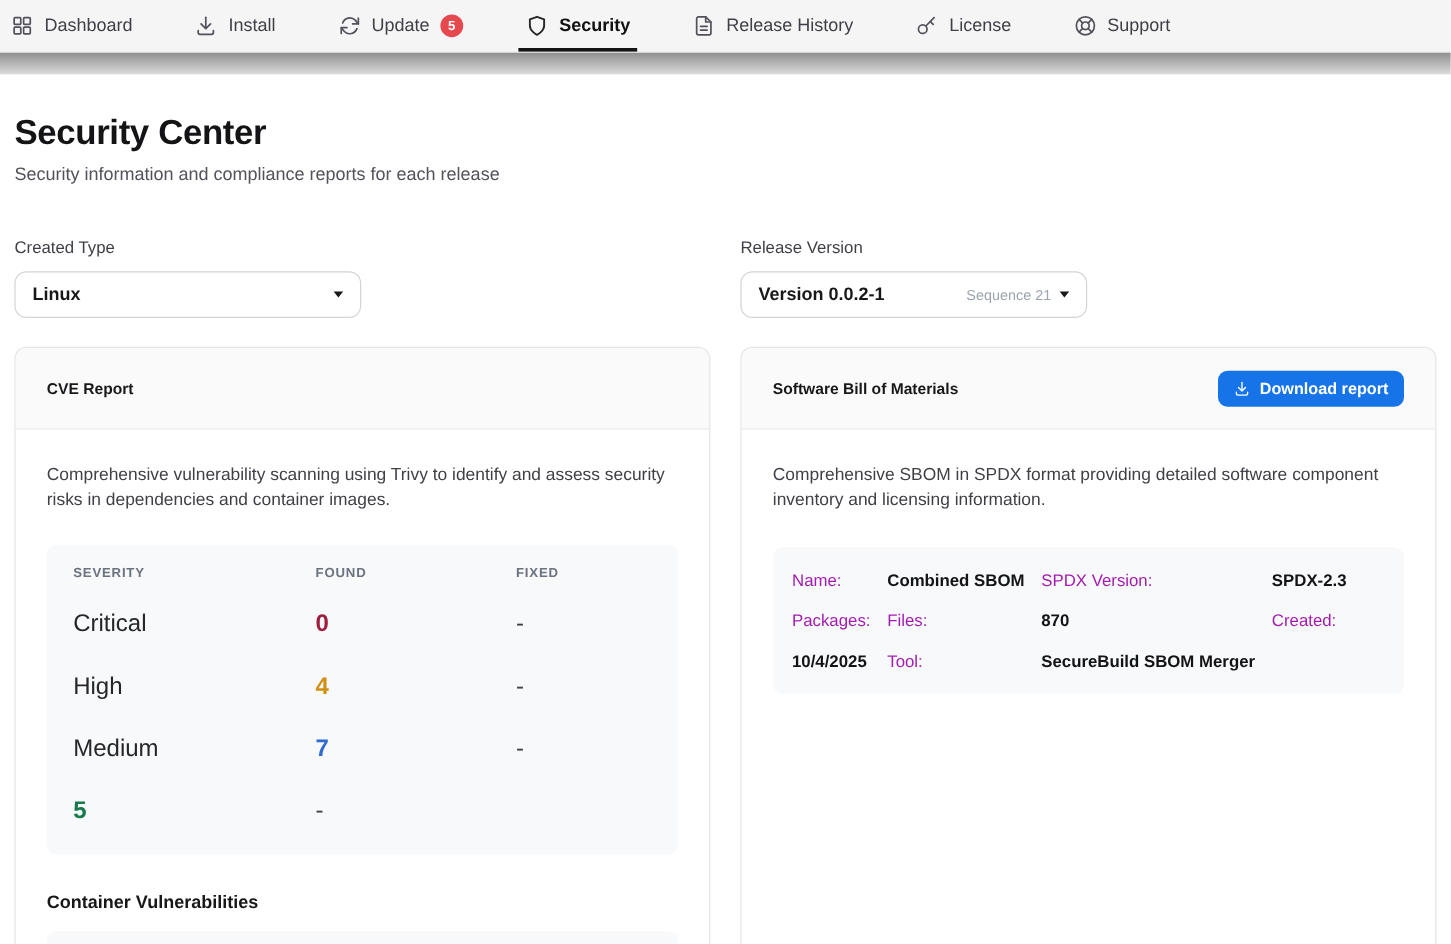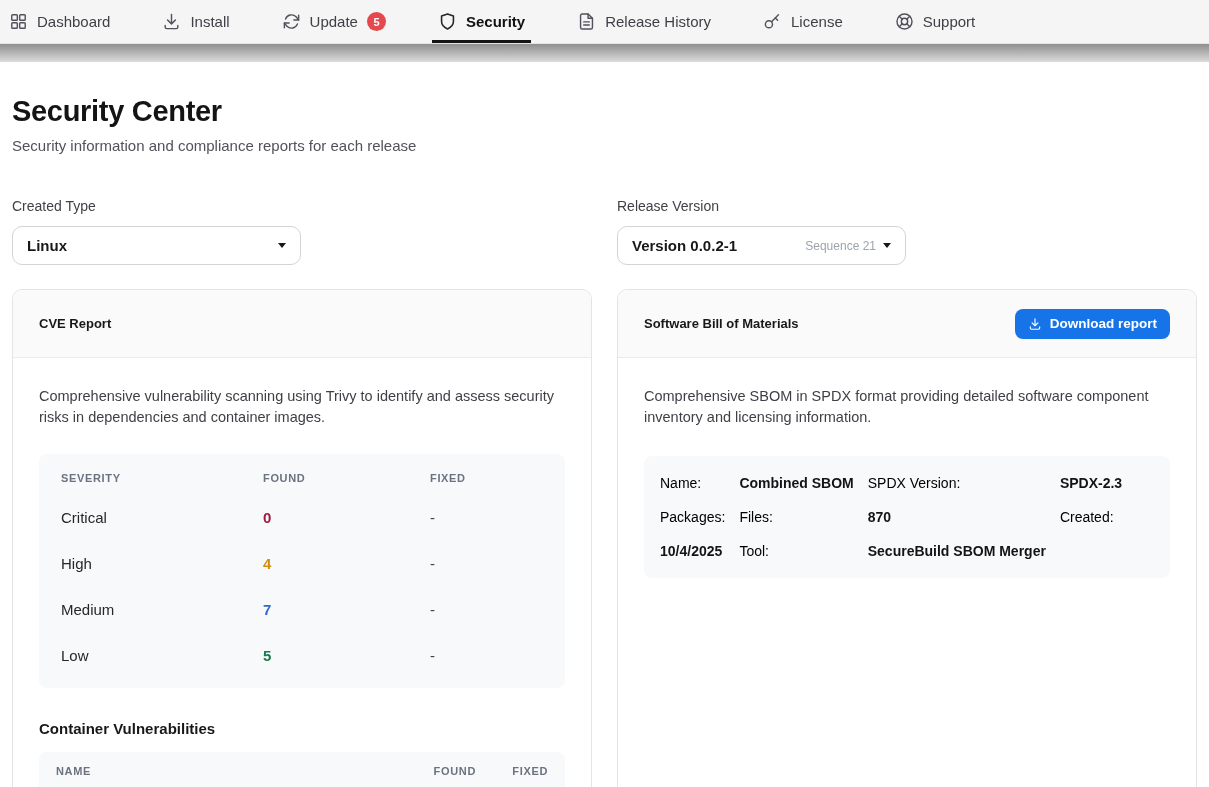--- a/index.html
+++ b/index.html
@@ -49,21 +49,21 @@
   .card-title { font-size: 13px; font-weight: 600; color: #18181b; }
   .card-body { padding: 28px 26px; }
   .card-desc { font-size: 14.5px; line-height: 21px; color: #3f3f46; }
 
   
   .sev-panel { margin-top: 26px; background: #f8f9fa; border-radius: 8px;
     padding: 4px 22px 10px; }
   .sev-grid { display: grid; grid-template-columns: 202px 167px 1fr; }
   .sev-head { font-size: 11px; font-weight: 700; letter-spacing: 0.06em;
     text-transform: uppercase; color: #6b7280; padding: 14px 0 10px; }
-  .sev-cell { font-size: 15px; color: #27272a; padding: 15px 0 14px; }
+  .sev-cell { font-size: 20px; color: #27272a; padding: 15px 0 14px; }
   .sev-found { font-weight: 700; }
   .sev-fixed { color: #3f3f46; }
 
   .sub-title { font-size: 15px; font-weight: 600; color: #18181b; margin-top: 32px; }
   .cont-head-row { margin-top: 15px; background: #f8f9fa; border-radius: 8px 8px 0 0;
     display: grid; grid-template-columns: 1fr 92px 72px; padding: 0 17px; height: 38px;
     align-items: center; }
   .cont-head { font-size: 11px; font-weight: 700; letter-spacing: 0.06em;
     text-transform: uppercase; color: #6b7280; }
   .cont-head.num { text-align: right; }
@@ -72,21 +72,21 @@
   .download-btn { display: inline-flex; align-items: center; gap: 8px; height: 30px;
     padding: 0 13px; background: #1774e8; border: none; border-radius: 8px; color: #fff;
     font-size: 13.5px; font-weight: 600; cursor: pointer;
     font-family: "Liberation Sans", sans-serif; }
   .download-btn svg { width: 14px; height: 14px; stroke: #fff; fill: none;
     stroke-width: 2; stroke-linecap: round; stroke-linejoin: round; }
 
   .sbom-panel { margin-top: 28px; background: #f8f9fa; border-radius: 8px;
     padding: 10px 16px; display: grid; grid-template-columns: auto 1fr auto 1fr;
     column-gap: 14px; }
-  .sbom-label { font-size: 14px; color: #000000; padding: 9px 0; white-space: nowrap; }
+  .sbom-label { font-size: 14px; color: #a21caf; padding: 9px 0; white-space: nowrap; }
   .sbom-value { font-size: 14px; font-weight: 700; color: #141416; text-align: left;
     padding: 9px 0; white-space: nowrap; }
 </style>
 </head>
 <body>
 
 <nav class="topnav">
   <div class="nav-item">
     <svg viewBox="0 0 24 24">
         <rect x="3.5" y="3.5" width="7" height="7" rx="1"></rect>
@@ -197,21 +197,20 @@
             <div class="sev-cell sev-fixed">-</div>
 
             <div class="sev-cell">High</div>
             <div class="sev-cell sev-found" style="color: rgb(210, 144, 19);">4</div>
             <div class="sev-cell sev-fixed">-</div>
 
             <div class="sev-cell">Medium</div>
             <div class="sev-cell sev-found" style="color: rgb(47, 107, 208);">7</div>
             <div class="sev-cell sev-fixed">-</div>
 
-            <div class="sev-cell">Low</div>
             <div class="sev-cell sev-found" style="color: rgb(23, 122, 76);">5</div>
             <div class="sev-cell sev-fixed">-</div>
           </div>
         </div>
 
         <div class="sub-title">Container Vulnerabilities</div>
         <div class="cont-head-row">
           <div class="cont-head">Name</div>
           <div class="cont-head num">Found</div>
           <div class="cont-head num">Fixed</div>

